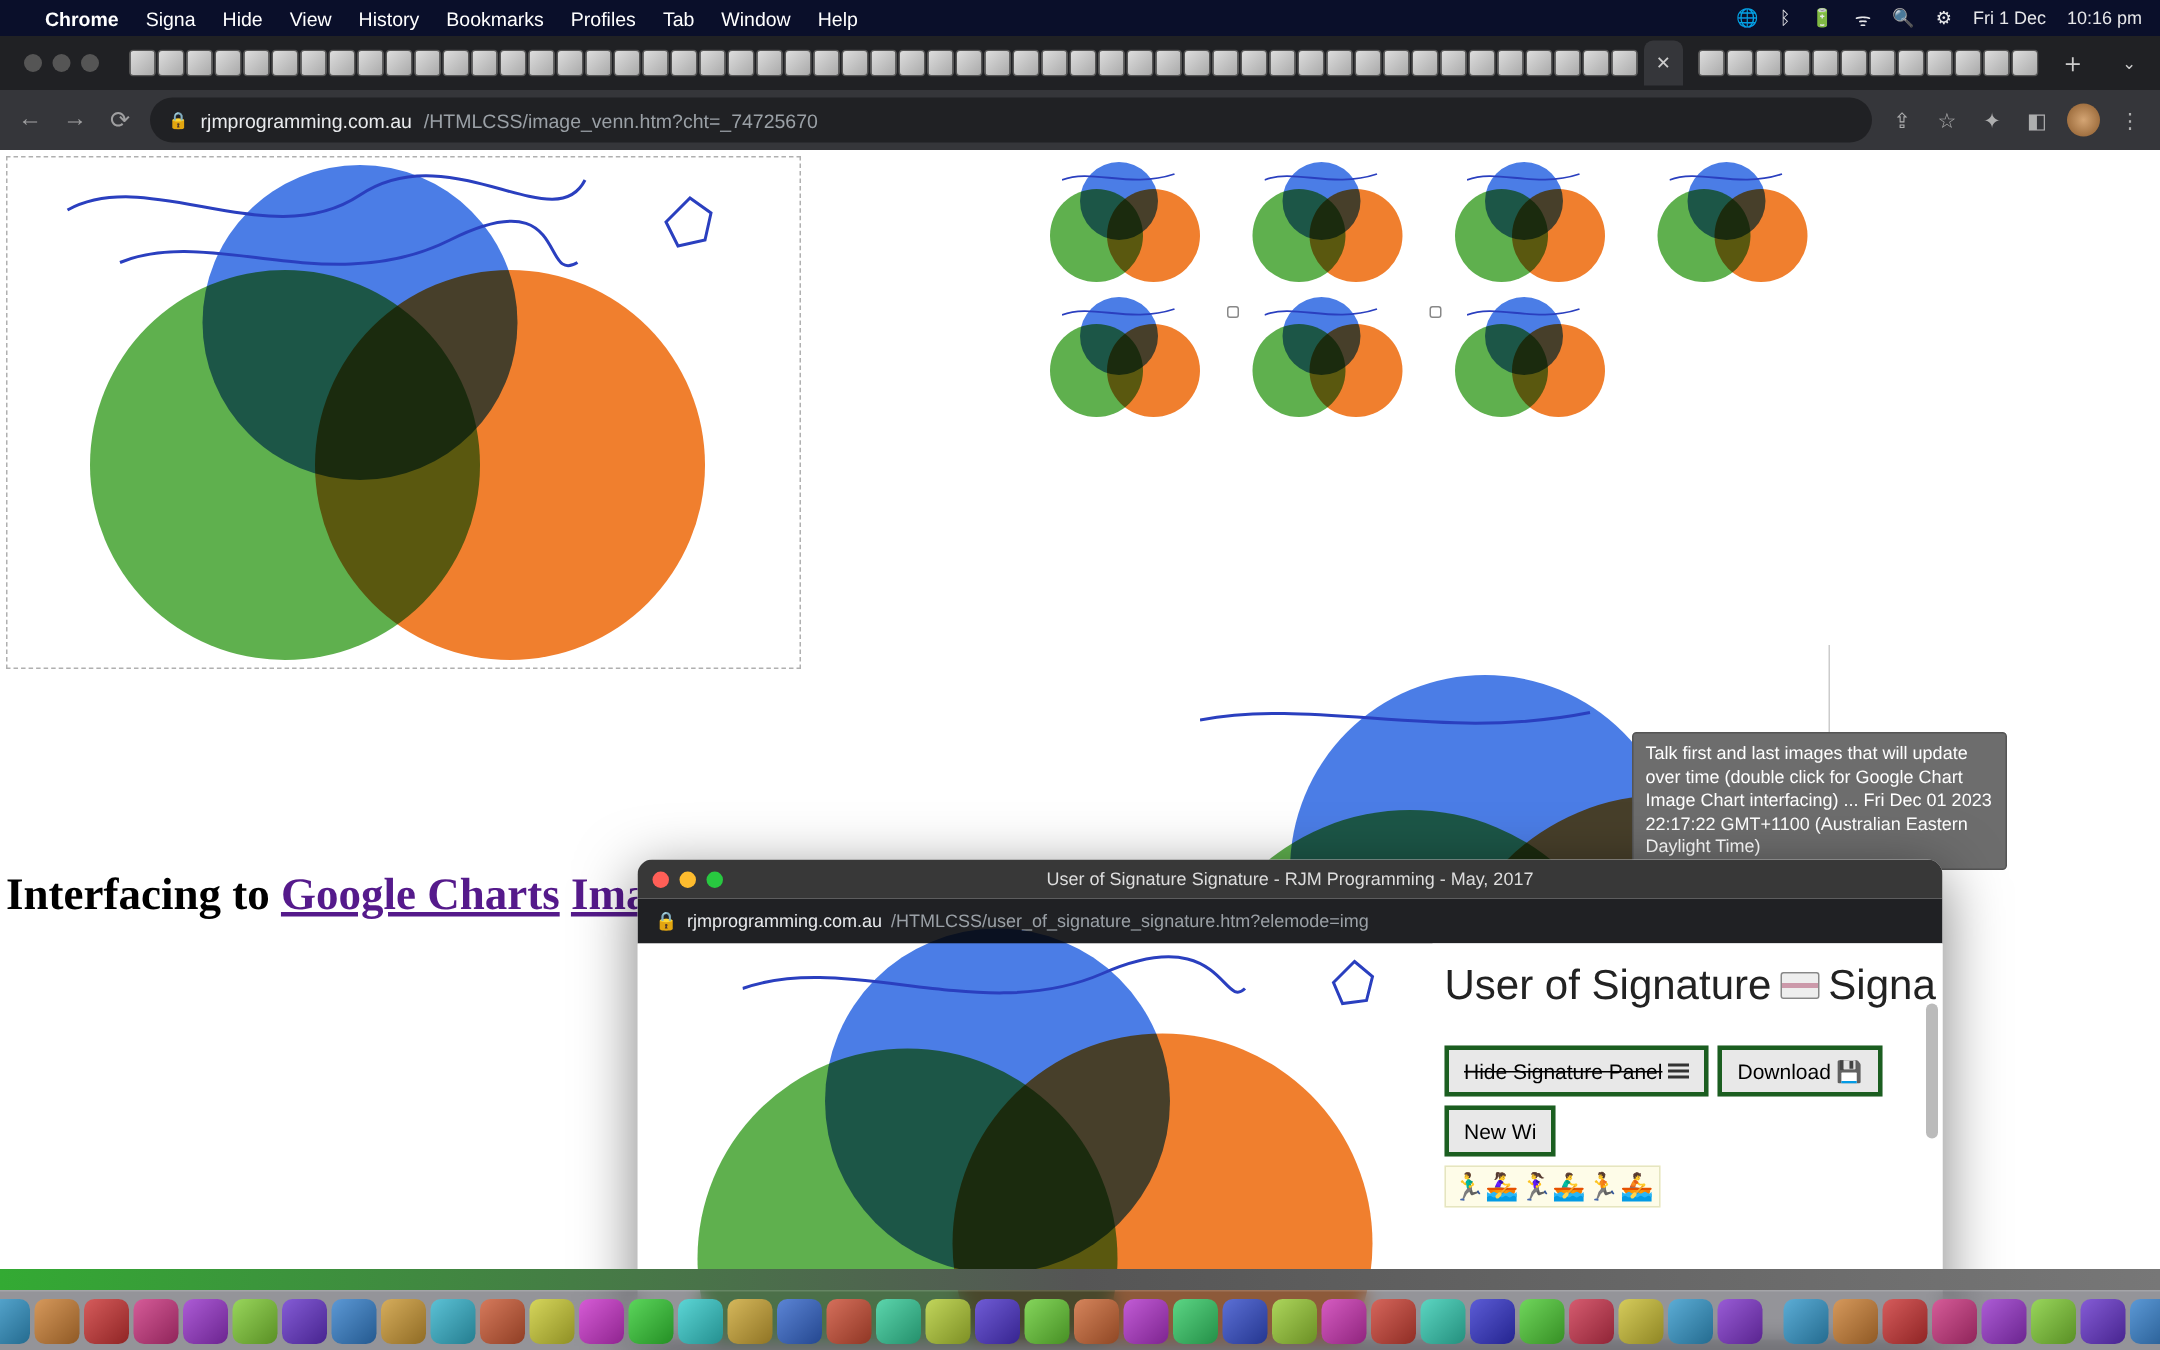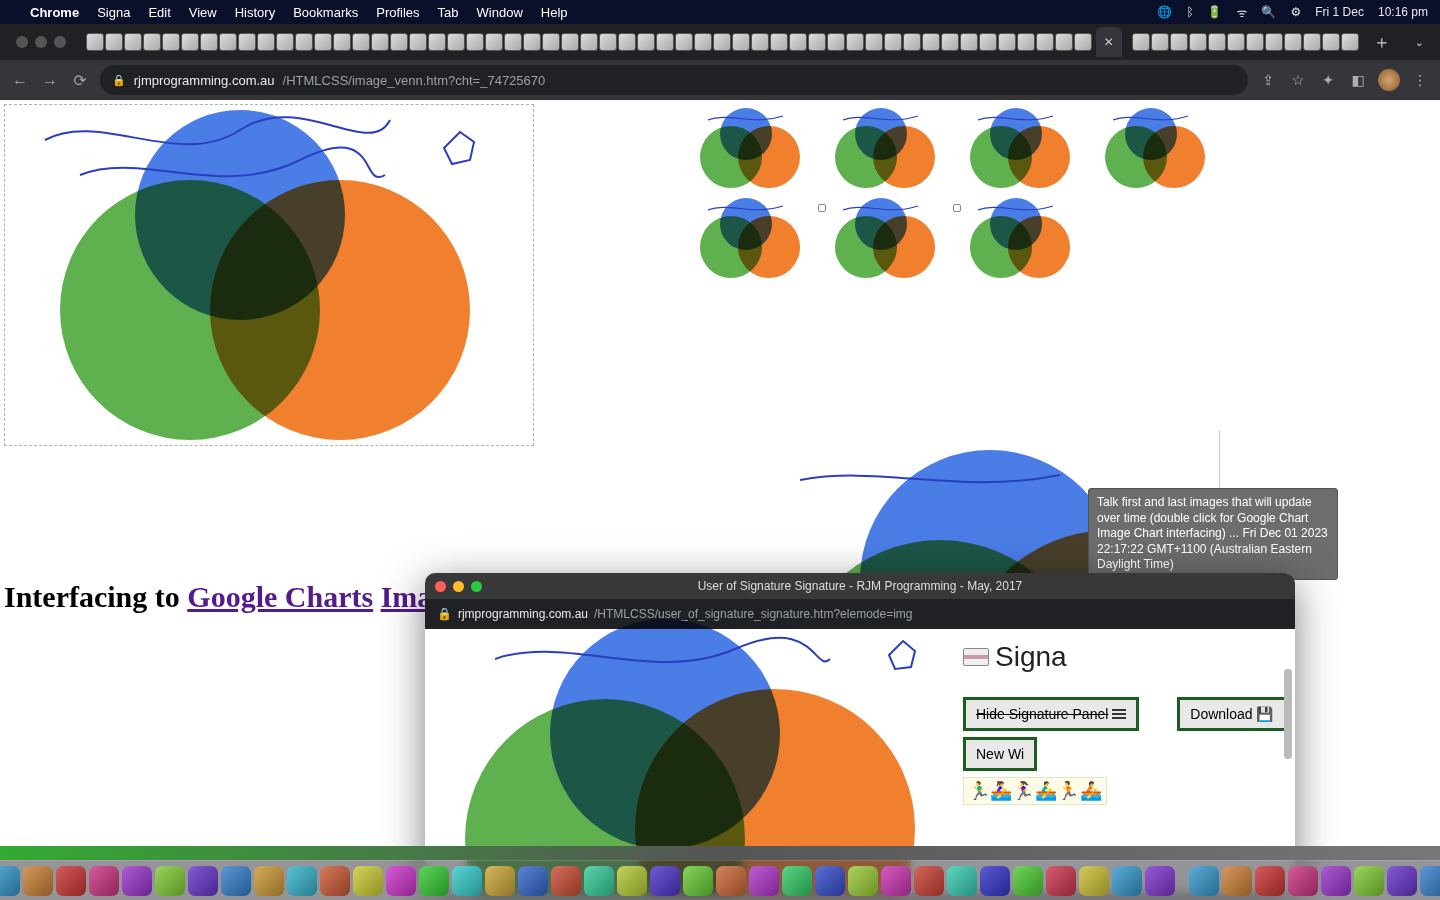--- a/index.html
+++ b/index.html
@@ -118,21 +118,21 @@
 }
 .popup-body .left { flex:0 0 530px; position:relative; }
 .popup-body .right {
   flex:1; padding:12px 8px; background:#fff;
 }
 .sig-title { font-size:28px; font-weight:400; color:#222; display:flex; align-items:center; gap:6px; white-space:nowrap;}
 .card-ico {
   display:inline-block; width:26px; height:18px; border:1px solid #888;
   background:linear-gradient(#eee 40%,#c9a 40%,#c9a 60%,#eee 60%); border-radius:2px;
 }
-.btn-row { display:flex; gap:6px; margin-top:24px; flex-wrap:wrap;justify-content:space-between; }
+.btn-row { display:flex; gap:6px; margin-top:24px; flex-wrap:wrap; }
 .gbtn {
   border:3px solid #1b5e20; background:#e8e8e8; padding:6px 10px;
   font-size:14px; cursor:pointer; display:flex; align-items:center; gap:4px;
 }
 .gbtn.strike { text-decoration:line-through; }
 .gbtn .disk::before { content:"💾"; font-size:14px; }
 .gbtn .bars { display:inline-block; width:14px; height:10px;
   background:linear-gradient(#333,#333) 0 0/100% 2px no-repeat,
              linear-gradient(#333,#333) 0 4px/100% 2px no-repeat,
              linear-gradient(#333,#333) 0 8px/100% 2px no-repeat; }
@@ -161,21 +161,21 @@
 .big-venn-bottom { position:absolute; }
 .thin-border-right{position:absolute; border-right:1px solid #ccc;}
 </style>
 </head>
 <body>
 
 <div class="menubar">
   <span class="apple"></span>
   <span class="app">Chrome</span>
   <span>Signa</span>
-  <span>Edit</span>
+  <span>Hide</span>
   <span>View</span>
   <span>History</span>
   <span>Bookmarks</span>
   <span>Profiles</span>
   <span>Tab</span>
   <span>Window</span>
   <span>Help</span>
   <span class="spacer"></span>
   <div class="right">
     <span>🌐</span>
@@ -407,20 +407,21 @@
           <svg class="scribble" style="left:30px;top:0;" width="340" height="80">
             <path d="M0 30 C 70 5, 160 55, 240 20 S 320 45, 335 30" stroke="#2a3fbf" stroke-width="2" fill="none"></path>
           </svg>
           <svg class="scribble" style="left:420px;top:10px;" width="36" height="36">
             <path d="M18 2 L30 12 L26 28 L10 30 L4 16 Z" stroke="#2a3fbf" stroke-width="2" fill="none"></path>
           </svg>
         </div>
       </div>
       <div class="right">
         <div class="sig-title">
+          <span>User of Signature</span>
           <span class="card-ico"></span>
           <span>Signa</span>
         </div>
         <div class="btn-row">
           <button class="gbtn strike">
             <span>Hide Signature Panel</span>
               <span class="bars"></span>
           </button>
           <button class="gbtn">
             <span>Download</span>

